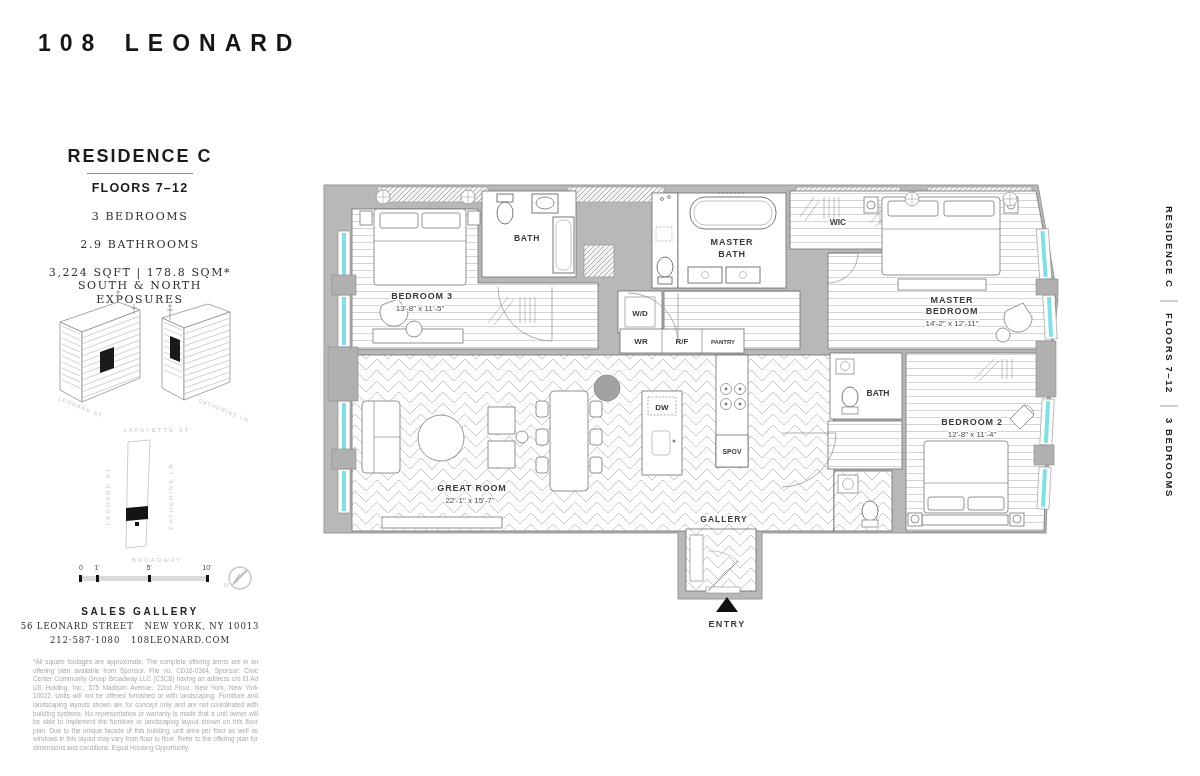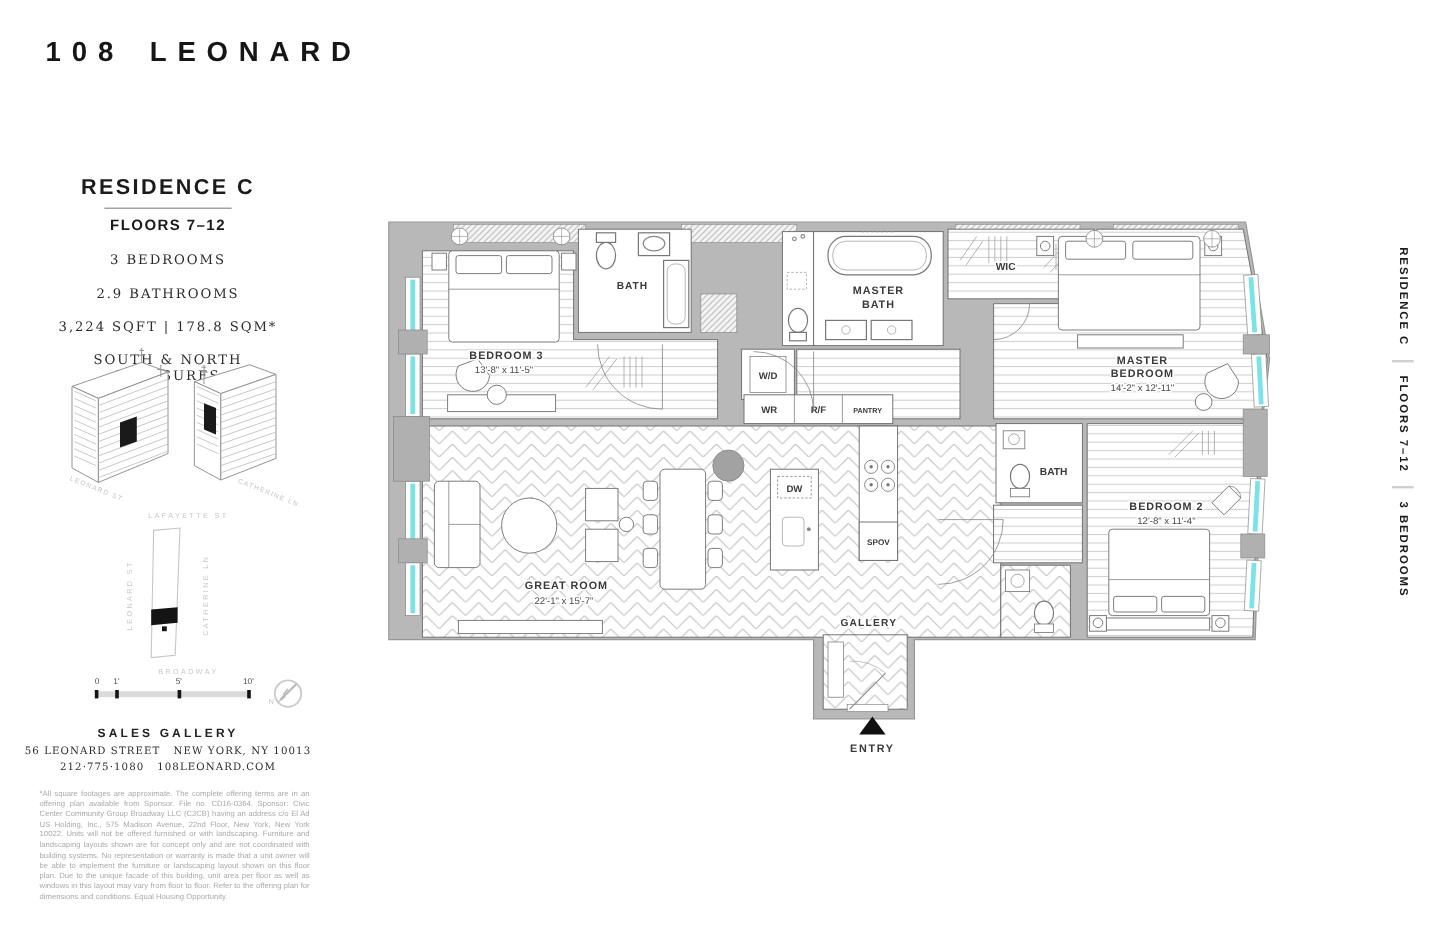--- a/index.html
+++ b/index.html
@@ -7,21 +7,21 @@
         font-family:"Liberation Sans",sans-serif;color:#1e1e1e;}
   .abs{position:absolute;}
   
   .logo{left:38px;top:30px;font-size:23px;font-weight:bold;letter-spacing:9px;word-spacing:6px;color:#161616;}
   
   .panel{left:28px;top:146px;width:224px;text-align:center;}
   .res-title{font-size:18px;font-weight:bold;letter-spacing:2px;color:#1b1b1b;}
   .res-rule{width:106px;height:0;border-top:1.5px solid #8e8e8e;margin:6px auto 7px auto;}
   .res-floors{font-size:12.5px;font-weight:bold;letter-spacing:1.2px;color:#1b1b1b;}
   .stat{font-family:"DejaVu Serif",serif;font-size:11px;letter-spacing:1.6px;color:#2d2d2d;margin-top:15px;}
-  .stat.tight{margin-top:14px;line-height:14px;}
+  .stat.tight{margin-top:0;line-height:14px;}
   
   .sales{left:18px;top:606px;width:244px;text-align:center;}
   .sales-title{font-size:10px;font-weight:bold;letter-spacing:2.6px;color:#222;}
   .sales-line{font-family:"DejaVu Serif",serif;font-size:8.5px;letter-spacing:0.9px;color:#2d2d2d;margin-top:4px;white-space:pre;}
   
   .disc{left:33px;top:658px;width:225px;font-size:6.4px;line-height:8.6px;color:#a9a9a9;text-align:justify;}
   
   .sidetab{left:1154px;top:206px;width:30px;display:flex;flex-direction:column;align-items:center;}
   .vtext{writing-mode:vertical-rl;font-size:9.5px;font-weight:bold;letter-spacing:1.6px;color:#1c1c1c;white-space:nowrap;}
   .vdiv{width:18px;height:2px;background:#cfcfcf;margin:11px 0;}
@@ -108,21 +108,21 @@
       <path d="M187,152 L174,165" stroke="#b9b9b9" stroke-width="1.8" fill="none"></path>
       <path d="M171,168 L178,163 L176,161 Z" fill="#b9b9b9"></path>
       <path d="M180,156 L176,161" stroke="#b9b9b9" stroke-width="1.2"></path>
       <text class="maptxt" x="164" y="169">N</text>
     </g>
   </svg>
 
   <div class="abs sales">
     <div class="sales-title">SALES GALLERY</div>
     <div class="sales-line">56 LEONARD STREET   NEW YORK, NY 10013</div>
-    <div class="sales-line">212·775·1080   108LEONARD.COM</div>
+    <div class="sales-line">212·587·1080   108LEONARD.COM</div>
   </div>
 
   <div class="abs disc">*All square footages are approximate. The complete offering terms are in an offering plan available from Sponsor. File no. CD16-0364. Sponsor: Civic Center Community Group Broadway LLC (C3CB) having an address c/o El Ad US Holding, Inc., 575 Madison Avenue, 22nd Floor, New York, New York 10022. Units will not be offered furnished or with landscaping. Furniture and landscaping layouts shown are for concept only and are not coordinated with building systems. No representation or warranty is made that a unit owner will be able to implement the furniture or landscaping layout shown on this floor plan. Due to the unique facade of this building, unit area per floor as well as windows in this layout may vary from floor to floor. Refer to the offering plan for dimensions and conditions. Equal Housing Opportunity.</div>
 
   <svg class="abs" style="left:322px;top:183px;" width="740" height="460" viewBox="0 0 740 460">
     <defs>
       <pattern id="planks" width="8" height="7" patternUnits="userSpaceOnUse">
         <rect width="8" height="7" fill="#ffffff"></rect>
         <path d="M0,3.5 H8" stroke="#cfcfcf" stroke-width="0.9"></path>
       </pattern>

